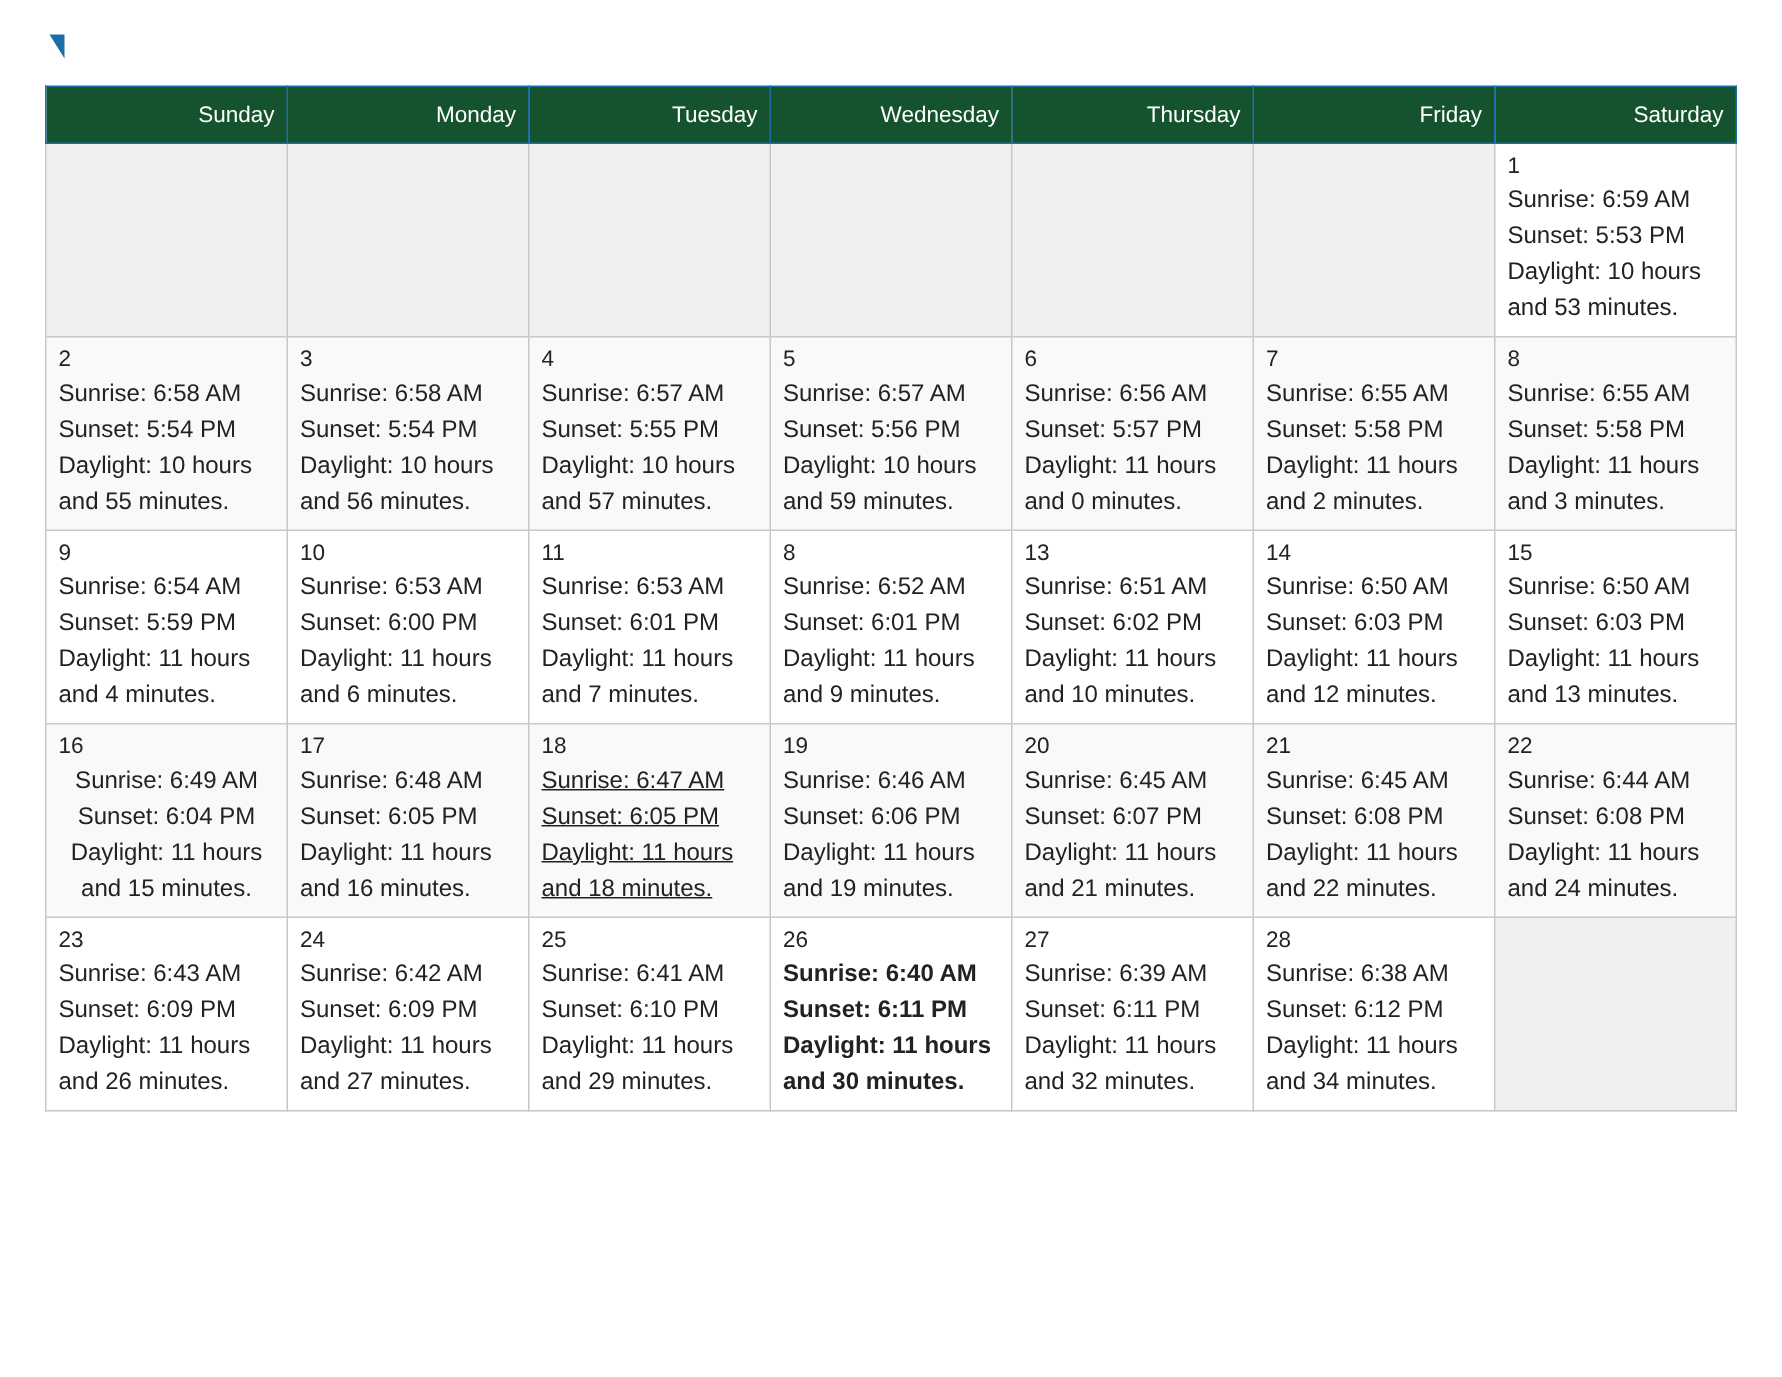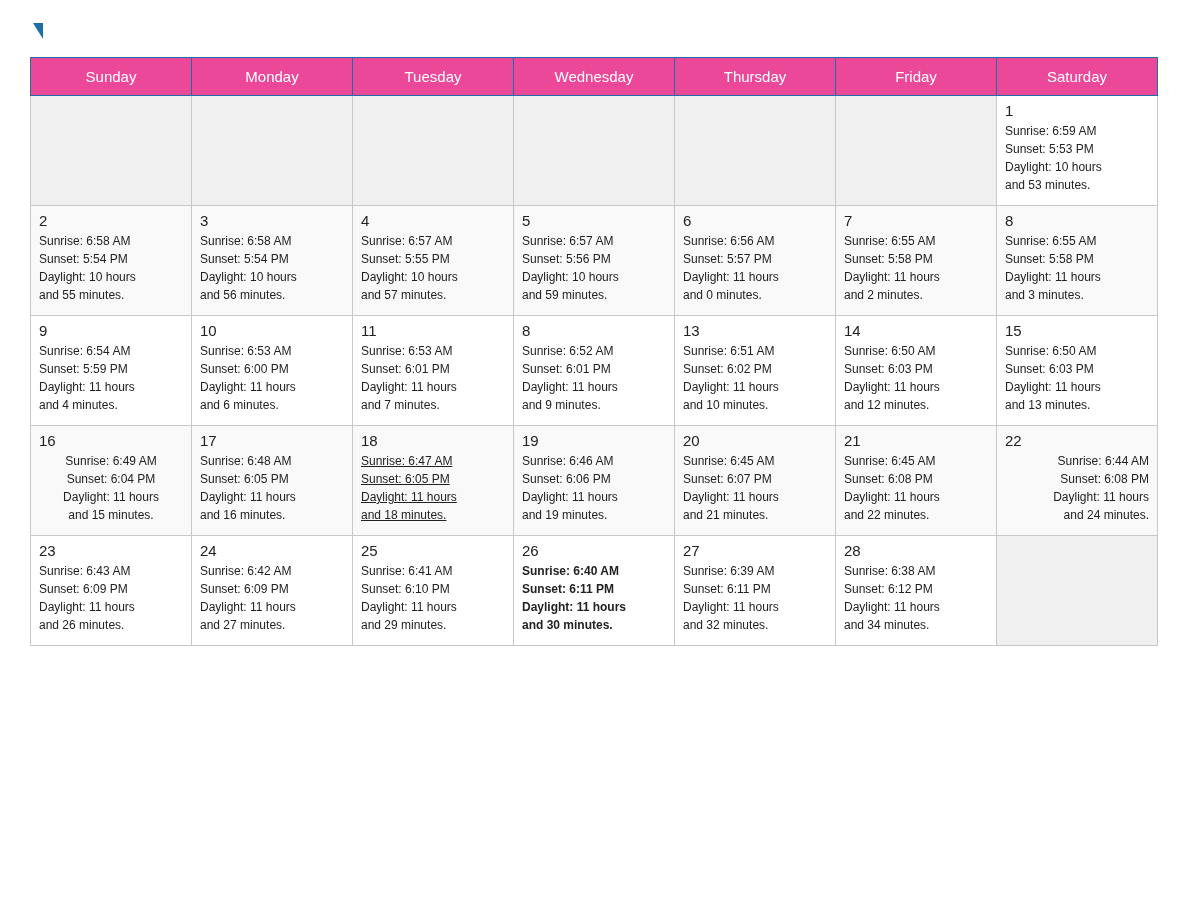--- a/index.html
+++ b/index.html
@@ -58,24 +58,24 @@
       font-size: 20px;
       color: #444;
       margin-top: 4px;
     }
     .calendar-table {
       width: 100%;
       border-collapse: collapse;
       table-layout: fixed;
     }
     .calendar-table th {
-      background-color: #ec4899;
+      background-color: #14532d;
       color: #fff;
       padding: 10px 8px;
-      text-align: center;
+      text-align: right;
       font-size: 15px;
       font-weight: normal;
       border: 1px solid #1a6fa8;
     }
     .calendar-table td {
       vertical-align: top;
       border: 1px solid #c8c8c8;
       padding: 6px 8px;
       height: 110px;
       font-size: 12.5px;
@@ -86,21 +86,21 @@
       background: #f9f9f9;
     }
     .day-number {
       font-size: 15px;
       color: #222;
       font-weight: normal;
       display: block;
       margin-bottom: 3px;
     }
     .day-info {
-      font-size: 12px;
+      font-size: 16px;
       color: #222;
       line-height: 1.5;
     }
     .empty-cell {
       background: #f0f0f0 !important;
     }
   </style>
 </head>
 <body>
 
@@ -286,21 +286,21 @@
         </td>
         <td>
           <span class="day-number">21</span>
           <div class="day-info" style="white-space: pre-line;">Sunrise: 6:45 AM
 Sunset: 6:08 PM
 Daylight: 11 hours
 and 22 minutes.</div>
         </td>
         <td>
           <span class="day-number">22</span>
-          <div class="day-info" style="white-space: pre-line; text-align: right;">Sunrise: 6:44 AM
+          <div class="day-info" style="white-space: pre-line;">Sunrise: 6:44 AM
 Sunset: 6:08 PM
 Daylight: 11 hours
 and 24 minutes.</div>
         </td>
       </tr>
       <tr>
         <td>
           <span class="day-number">23</span>
           <div class="day-info" style="white-space: pre-line;">Sunrise: 6:43 AM
 Sunset: 6:09 PM

